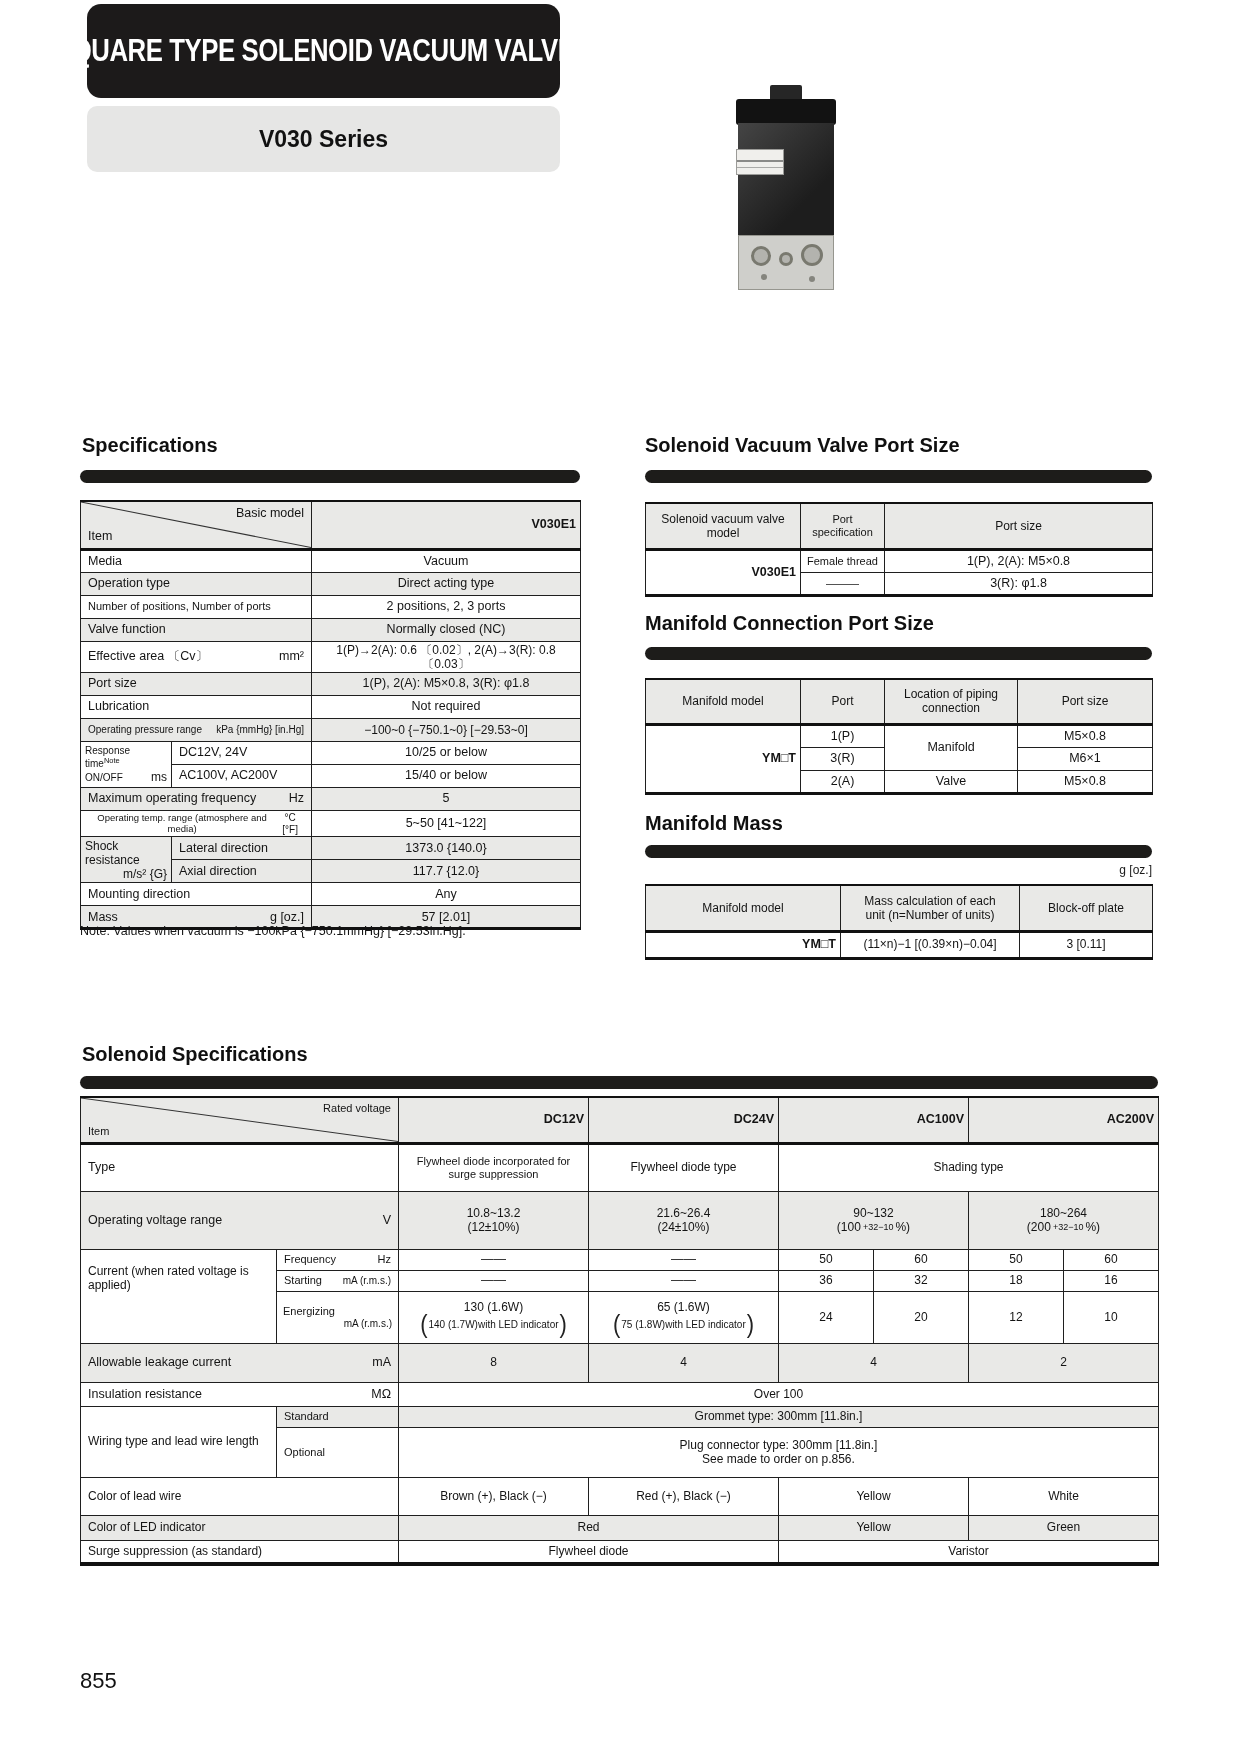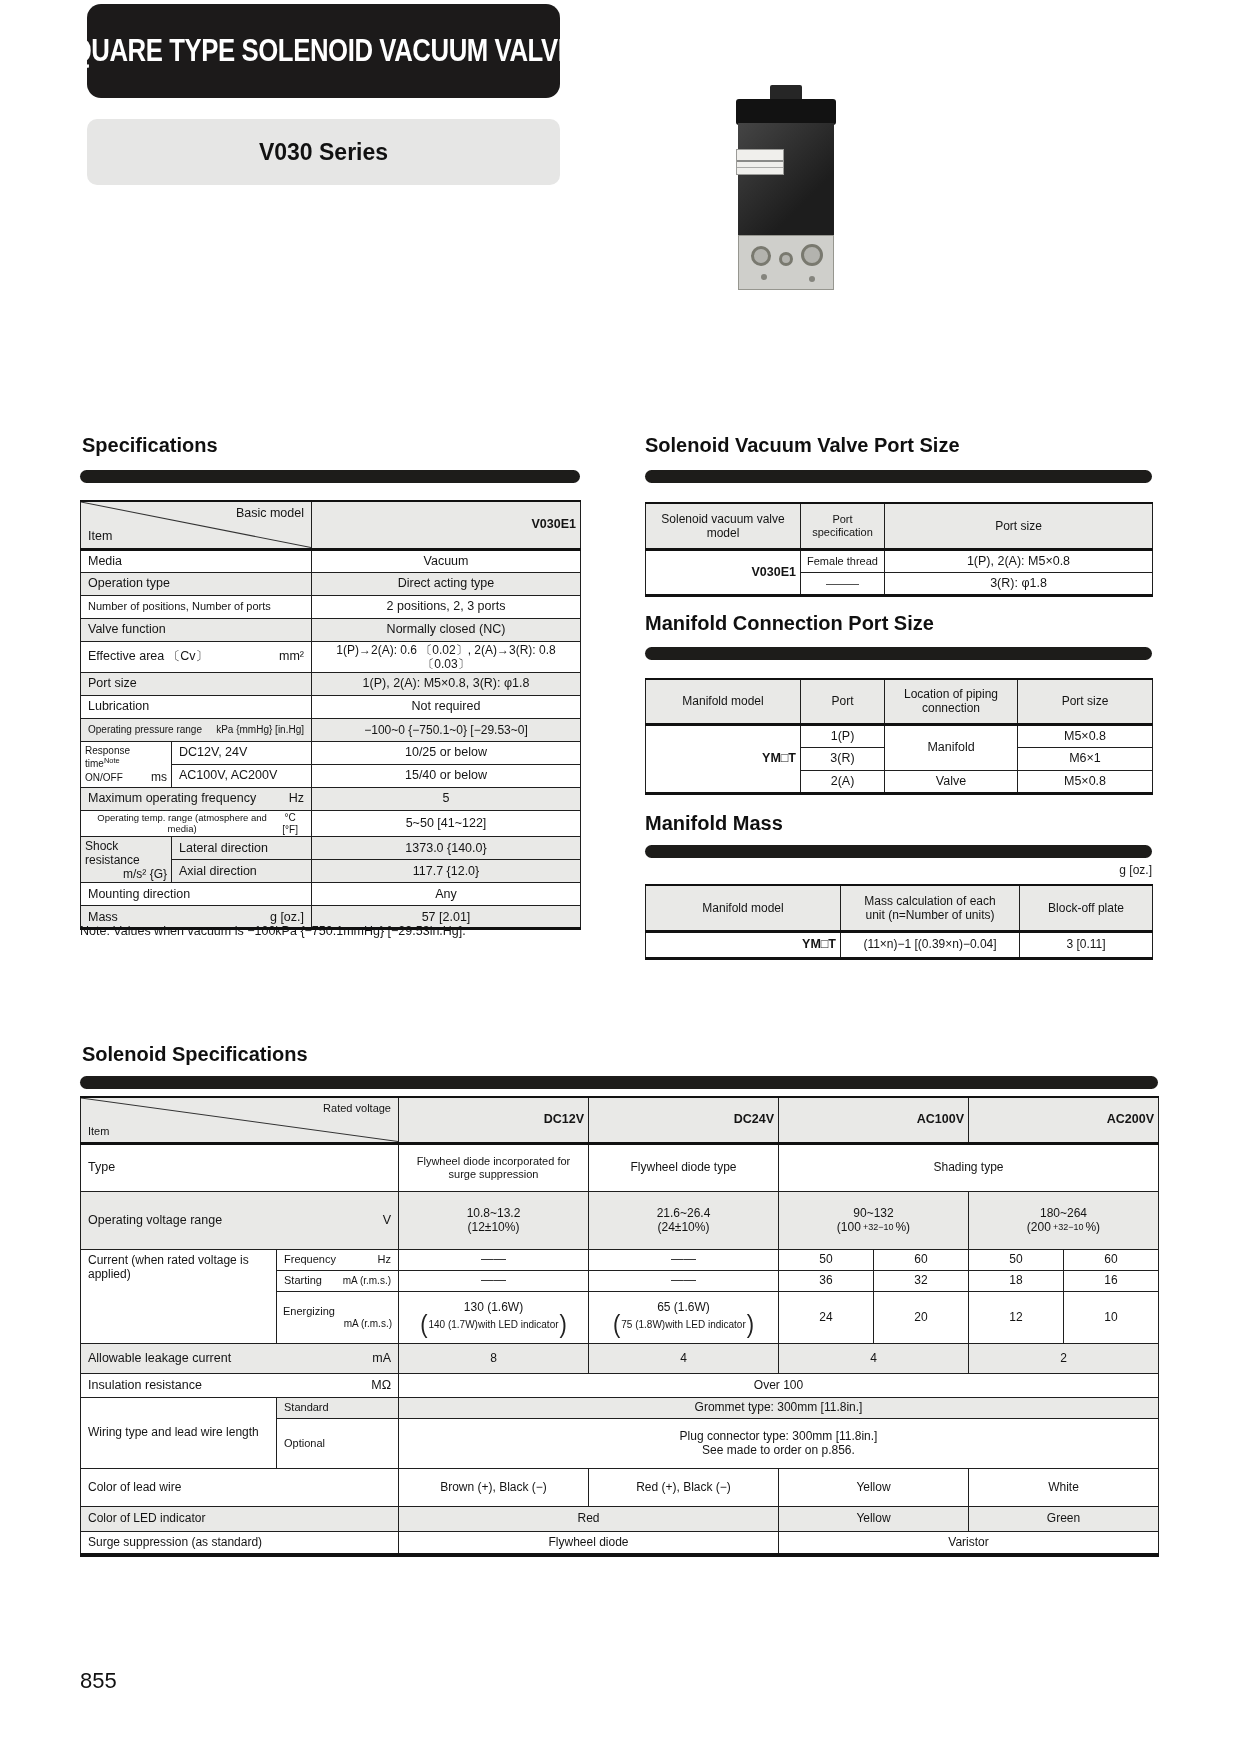--- a/index.html
+++ b/index.html
@@ -8,21 +8,21 @@
     font-family:"Liberation Sans", sans-serif;color:#1a1a1a;
     -webkit-font-smoothing:antialiased;
   }
   .abs{position:absolute;}
 
   
   .hdr-black{left:87px;top:4px;width:473px;height:94px;background:#1c1a1a;border-radius:14px;
     display:flex;align-items:center;justify-content:center;overflow:hidden;}
   .hdr-title{color:#fff;font-weight:bold;font-size:31px;white-space:nowrap;
     transform:scaleX(.83);letter-spacing:-.5px;}
-  .hdr-gray{left:87px;top:119px;width:473px;height:66px;background:#e6e6e5;border-radius:10px;
+  .hdr-gray{left:87px;top:106px;width:473px;height:66px;background:#e6e6e5;border-radius:10px;
     display:flex;align-items:center;justify-content:center;}
   .hdr-series{font-weight:bold;font-size:23px;color:#111;}
 
   
   .photo{left:730px;top:85px;width:112px;height:205px;}
   .photo div{position:absolute;}
   .p-top{left:40px;top:0;width:32px;height:16px;background:#262626;border-radius:2px;}
   .p-cap{left:6px;top:14px;width:100px;height:26px;background:#121212;border-radius:3px;}
   .p-body{left:8px;top:38px;width:96px;height:112px;background:linear-gradient(135deg,#454545,#1d1d1d 70%);}
   .p-label{left:6px;top:64px;width:46px;height:24px;background:#f0efec;border:1px solid #9b9b98;
@@ -62,21 +62,21 @@
   .rt-line2{display:flex;justify-content:space-between;align-items:baseline;}
   sup.note{font-size:7.5px;vertical-align:super;}
 
   
   .paren-wrap{display:flex;align-items:center;justify-content:center;gap:1px;margin-top:1px;}
   .paren-wrap .paren{font-size:22px;font-weight:400;color:#222;line-height:.9;transform:scaleY(1.15);}
   .paren-wrap .paren.open::before{content:"(";}
   .paren-wrap .paren.close::before{content:")";}
   .paren-lines{display:flex;flex-direction:row;line-height:1.15;font-size:10px;}
   .tol-stack{display:inline-flex;font-size:9px;line-height:1.05;vertical-align:middle;margin:0 2px;}
-  .vtop{vertical-align:top;padding-top:3px;}
+  .vtop{vertical-align:top;padding-top:14px;}
 
   .note-text{font-size:12.5px;color:#141414;}
   .gz-label{font-size:12px;text-align:right;}
   .page-num{font-size:22px;color:#111;}
 </style>
 </head>
 <body>
 
 <div class="abs hdr-black">
   <div class="hdr-title">SQUARE TYPE SOLENOID VACUUM VALVES</div>
@@ -436,21 +436,21 @@
               <span>with LED indicator</span>
             </span>
         <span class="paren close"></span>
       </div>
     </td>
     <td class="f12">24</td>
     <td class="f12">20</td>
     <td class="f12">12</td>
     <td class="f12">10</td>
   </tr>
-  <tr style="height:30px">
+  <tr style="height:39px">
     <td colspan="2" class="gray">
       <div class="flexlbl">
             <span>Allowable leakage current</span>
             <span>mA</span>
           </div>
     </td>
     <td class="gray f12">8</td>
     <td class="gray f12">4</td>
     <td colspan="2" class="gray f12">4</td>
     <td colspan="2" class="gray f12">2</td>

